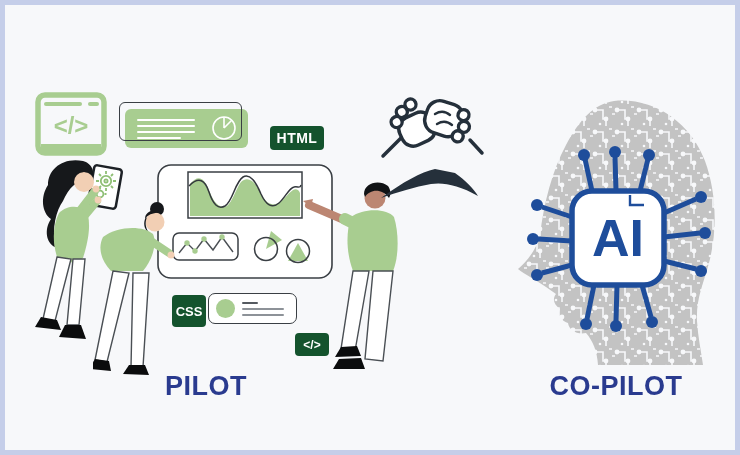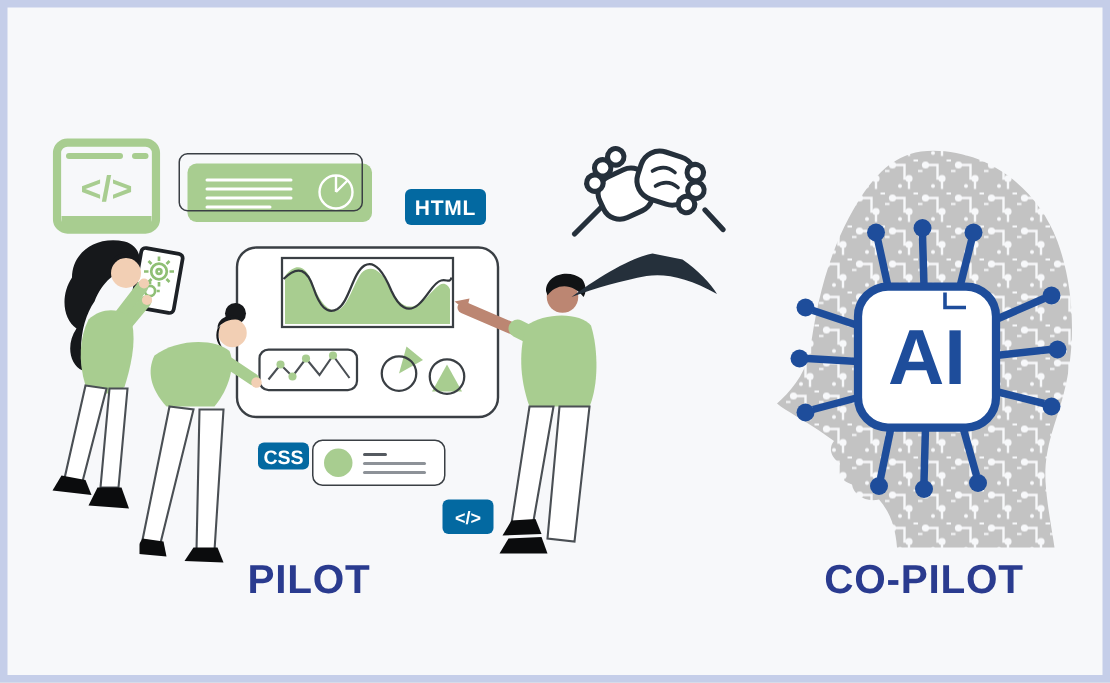--- a/index.html
+++ b/index.html
@@ -8,25 +8,25 @@
     position:relative;width:740px;height:455px;
     background:#f7f8fa;border:5px solid #c5cee9;outline:1px solid #aab6d8;
     overflow:hidden;font-family:"Liberation Sans",sans-serif;
   }
   .abs{position:absolute;}
   .title{
     left:98px;top:62px;width:224px;text-align:center;
     font-size:21px;font-weight:bold;color:#6aab4c;letter-spacing:.5px;
   }
   .badge{
-    background:#0369a1;color:#ffffff;font-weight:bold;text-align:center;
+    background:#14532d;color:#ffffff;font-weight:bold;text-align:center;
     border-radius:4px;display:flex;align-items:center;justify-content:center;
   }
   .badge-html{left:265px;top:121px;width:54px;height:24px;font-size:14px;letter-spacing:.5px;}
-  .badge-css{left:167px;top:290px;width:34px;height:18px;font-size:13px;}
+  .badge-css{left:167px;top:290px;width:34px;height:32px;font-size:13px;}
   .badge-code{left:290px;top:328px;width:34px;height:23px;font-size:12px;}
   .banner-fill{
     left:120px;top:104px;width:123px;height:39px;background:#a8cd90;border-radius:6px;
   }
   .banner-outline{
     left:114px;top:97px;width:123px;height:39px;border:1.5px solid #3a3f44;border-radius:6px;background:transparent;
   }
   .banner-lines span{display:block;height:2px;background:#ffffff;border-radius:2px;margin:4px 0;}
   .contact-card{
     left:203px;top:288px;width:89px;height:31px;background:#ffffff;

